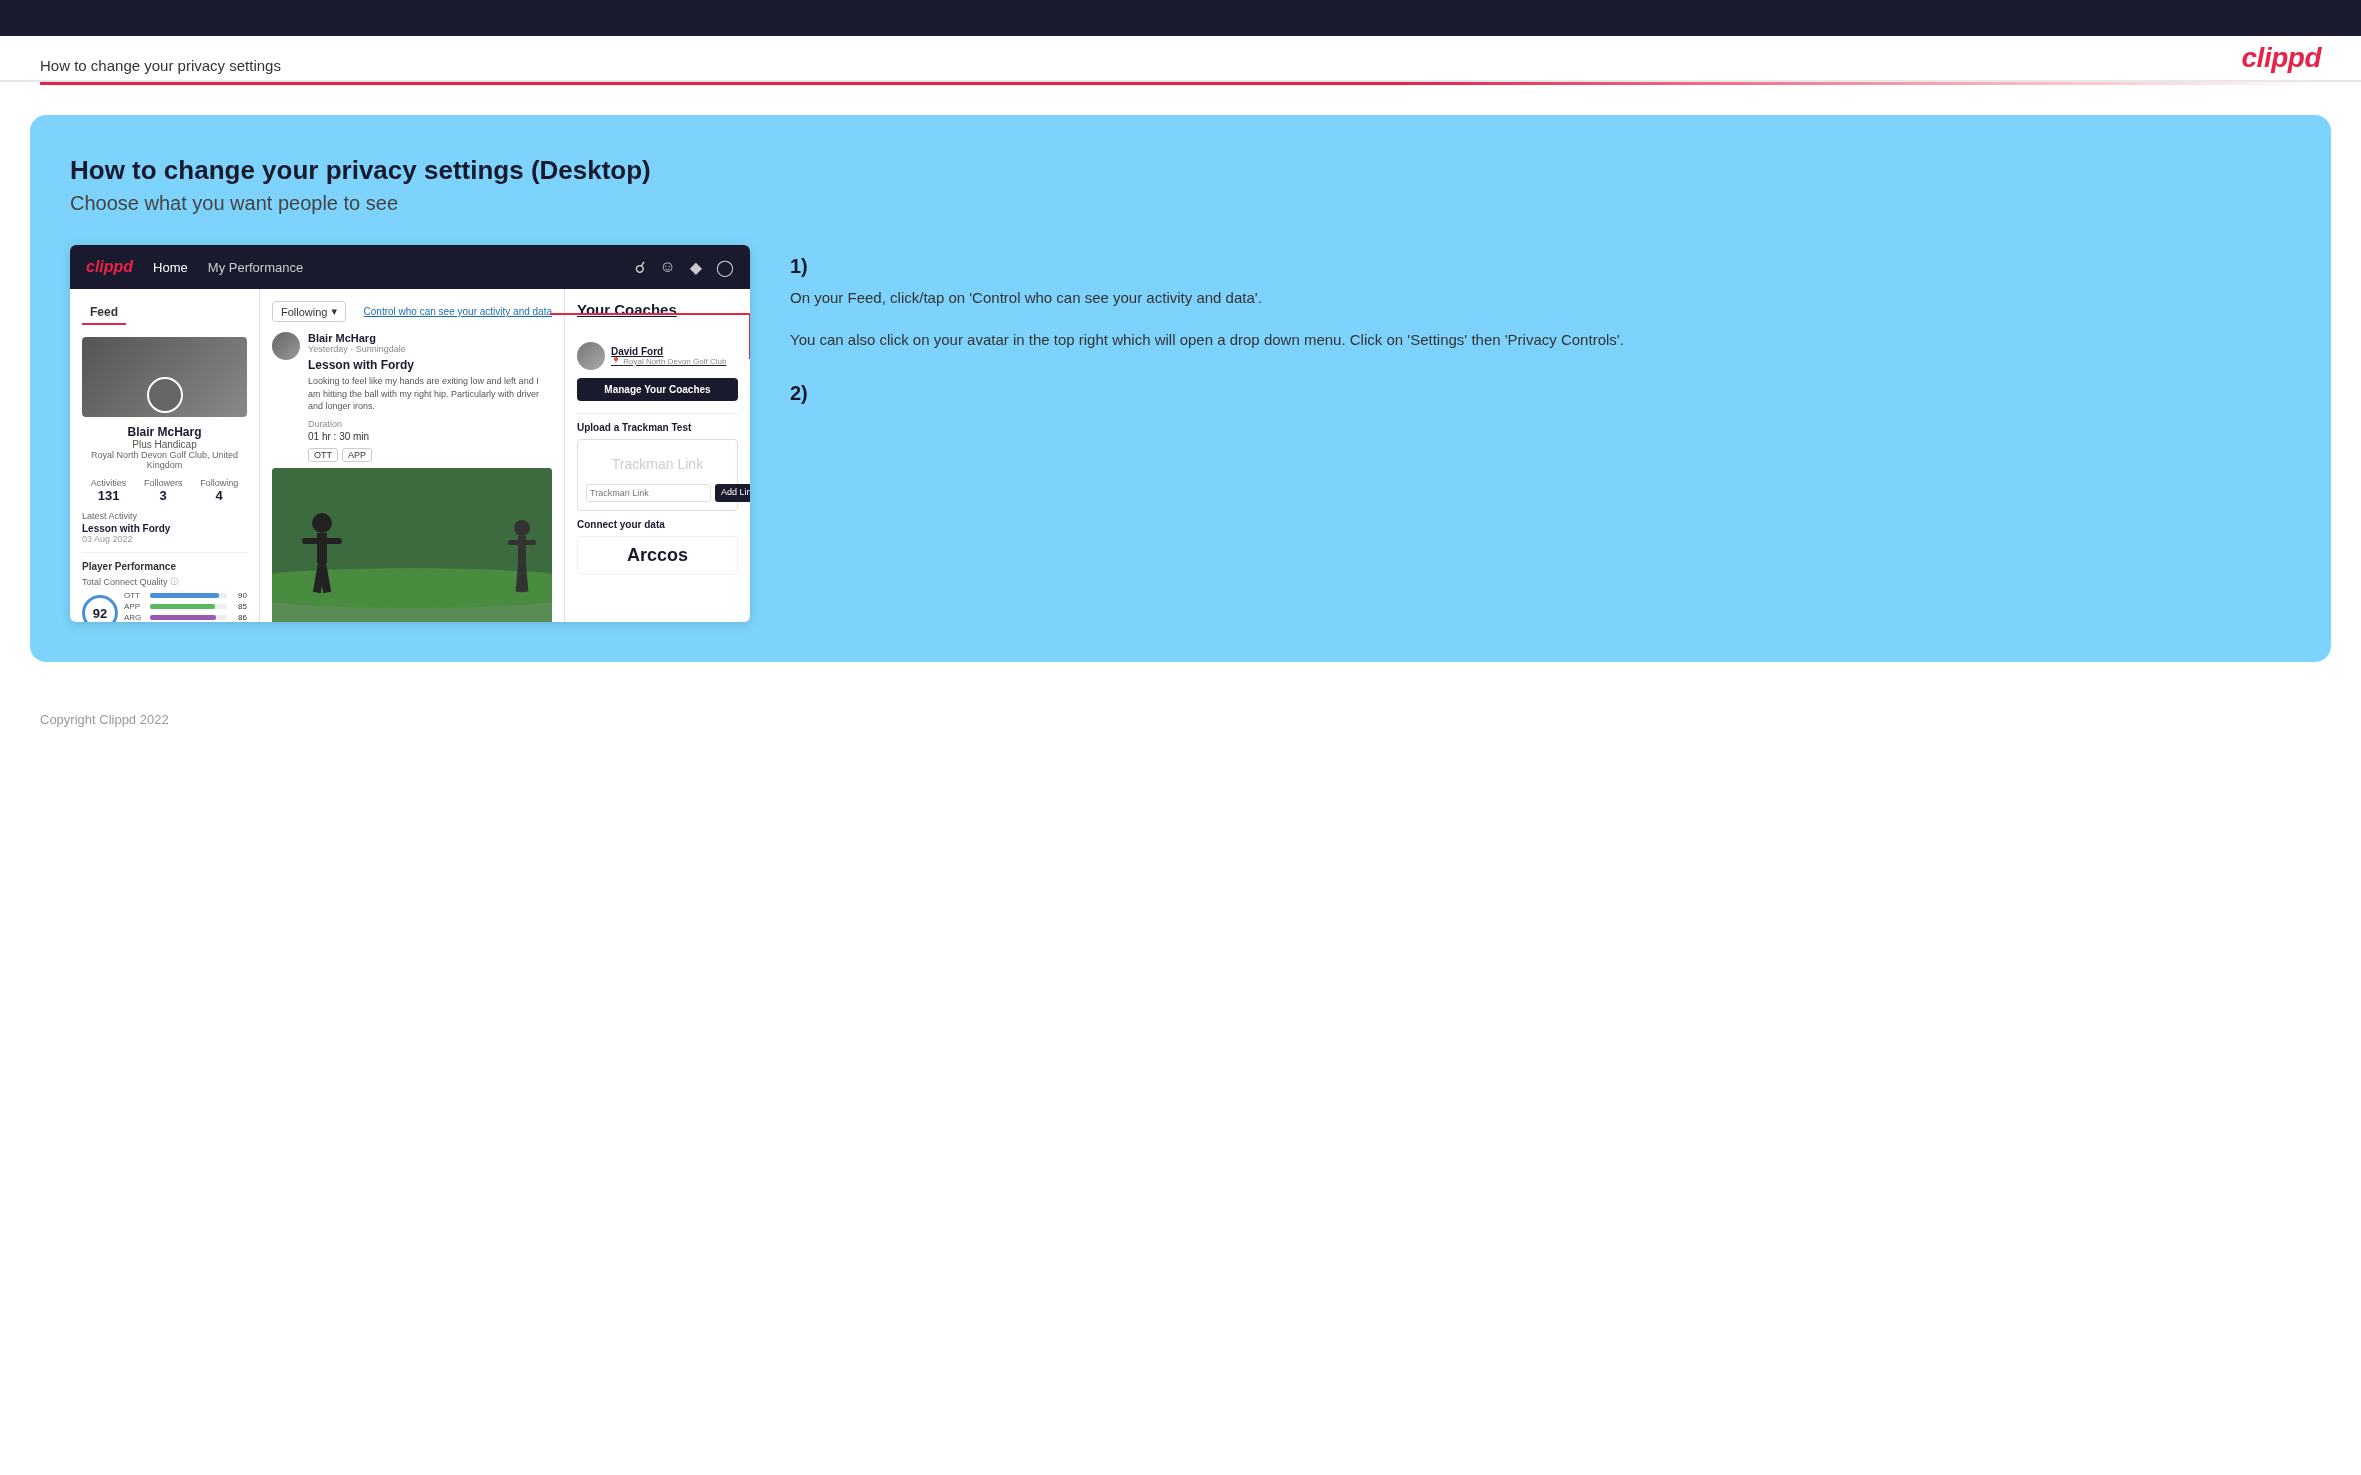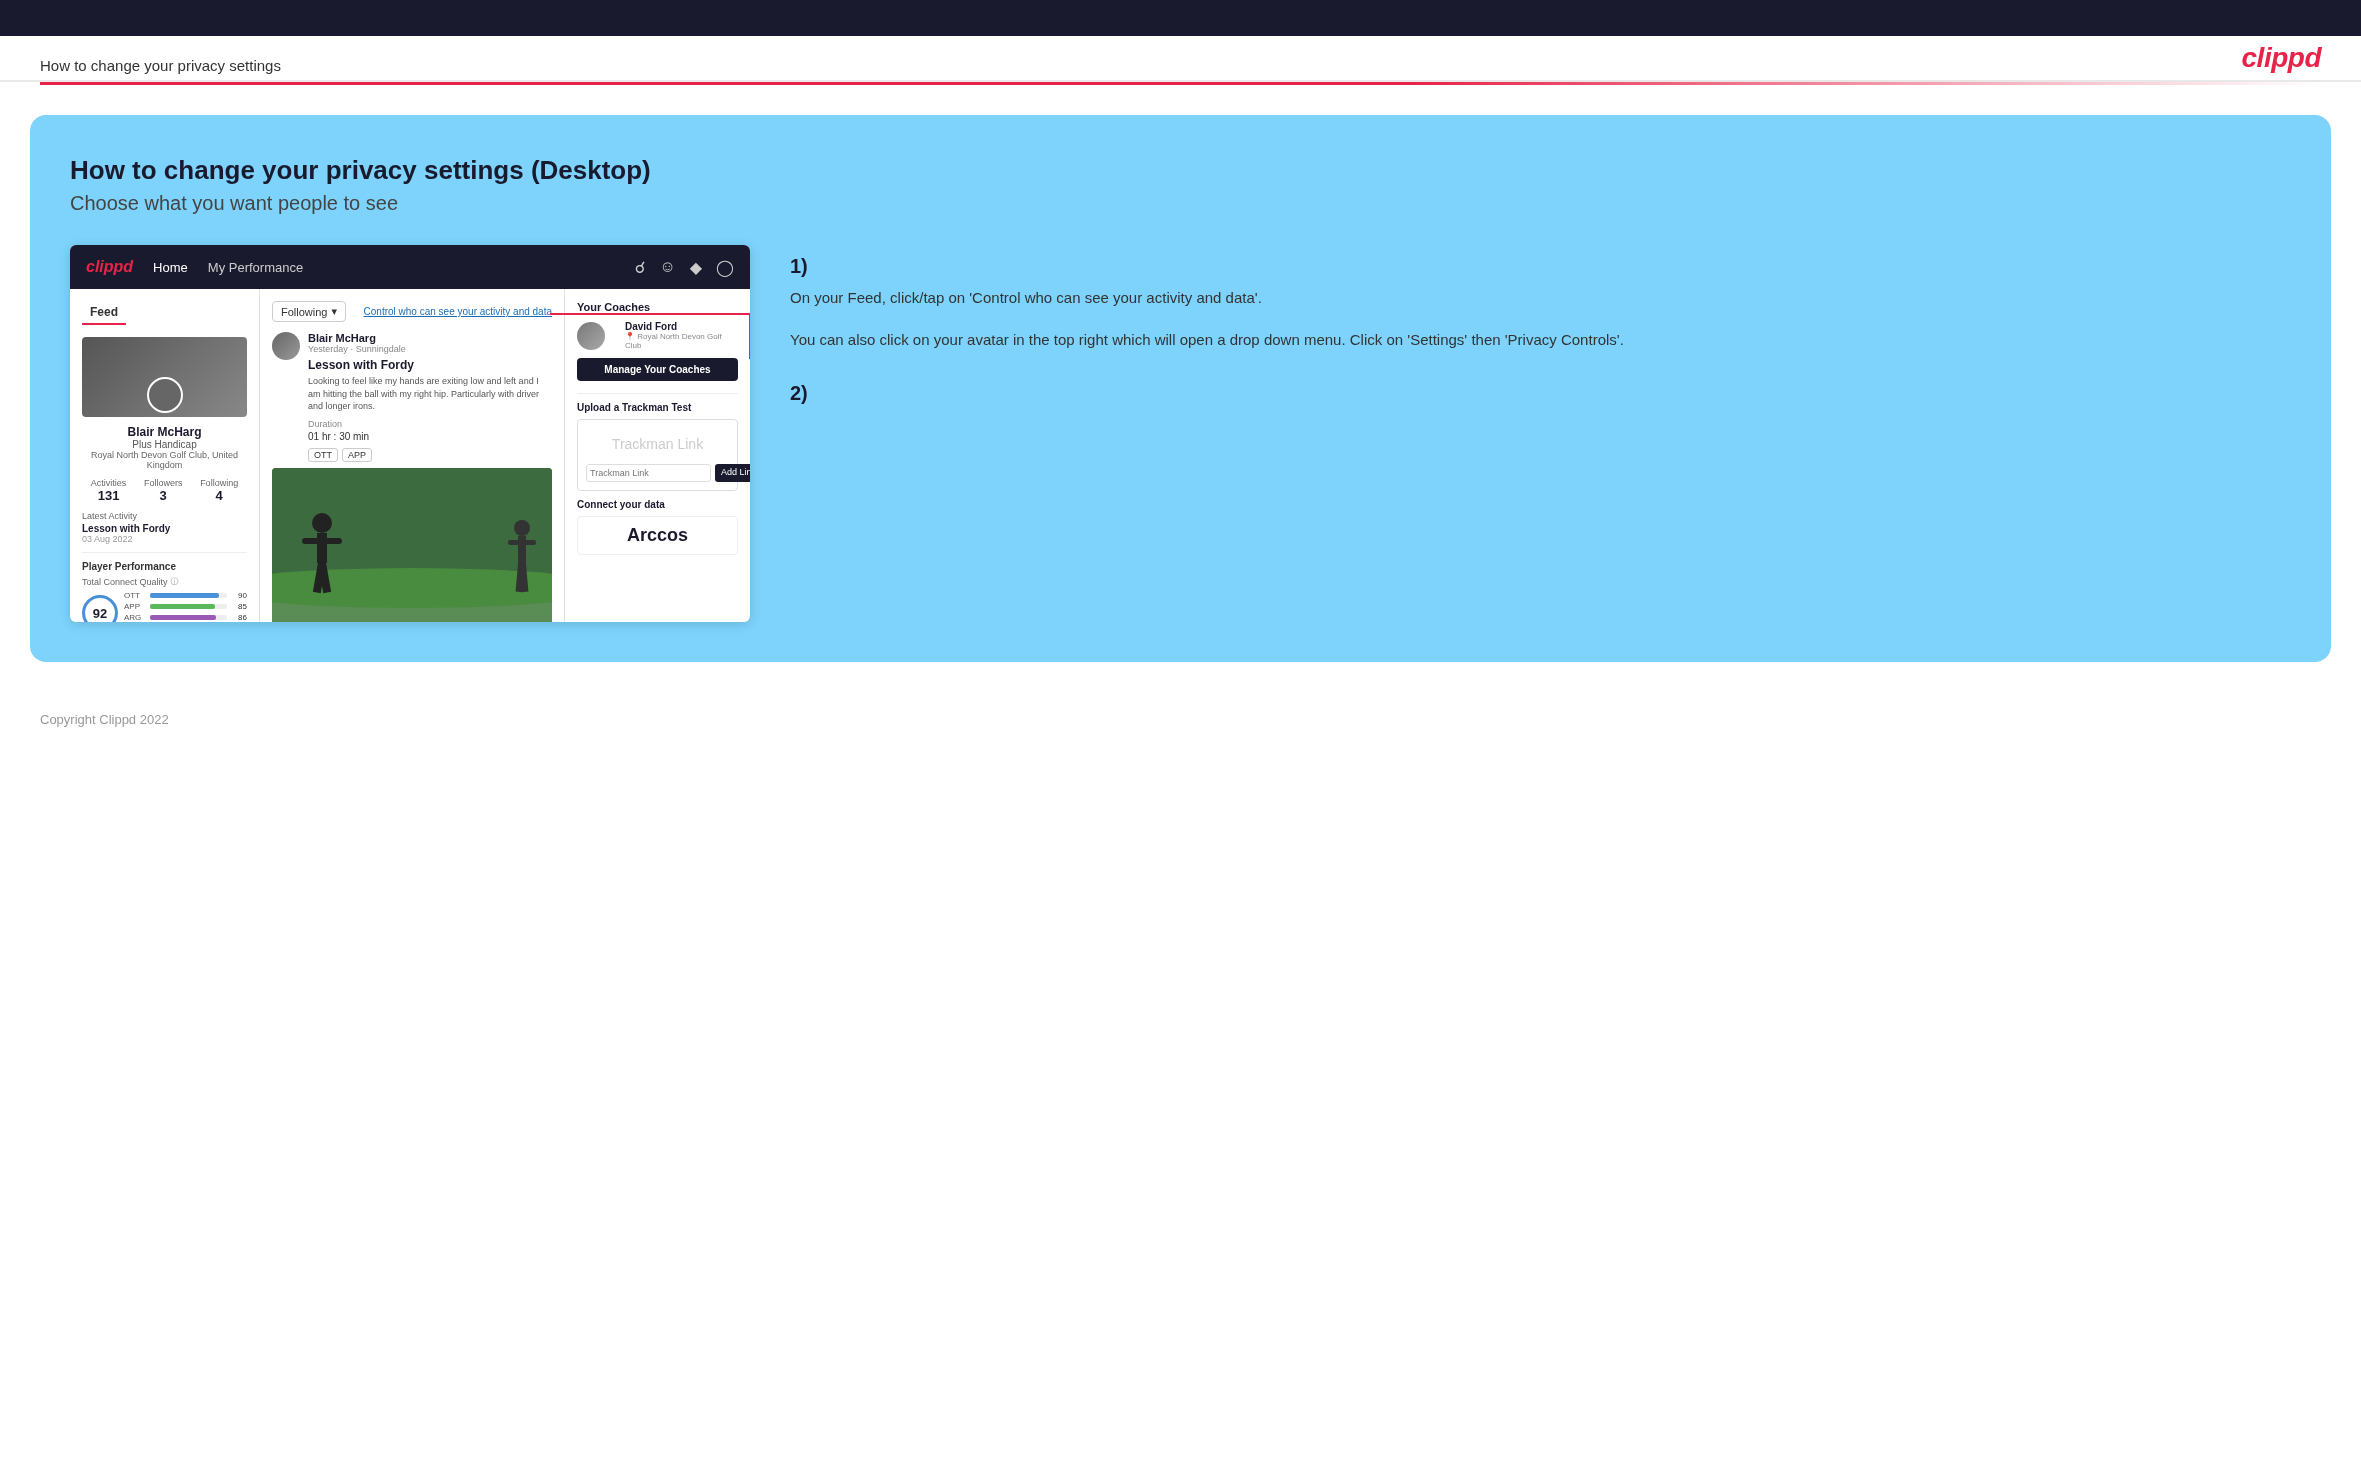--- a/index.html
+++ b/index.html
@@ -160,22 +160,22 @@
       background: linear-gradient(135deg, #4a7c4e, #2d5a2e);
       border-radius: 4px; overflow: hidden; position: relative;
     }
 
     
     .mock-right {
       width: 185px;
       padding: 12px;
       overflow-y: auto;
     }
-    .mock-coaches-title { font-size: 11px; font-weight: 700; color: #1a1a2e; margin-bottom: 8px; }
-    .mock-coach-row { display: flex; align-items: center; gap: 20px; margin-bottom: 8px; }
+    .mock-coaches-title { font-size: 15px; font-weight: 700; color: #1a1a2e; margin-bottom: 24px; text-decoration: underline; }
+    .mock-coach-row { display: flex; align-items: center; gap: 6px; margin-bottom: 8px; text-decoration: underline; }
     .mock-coach-avatar { width: 28px; height: 28px; border-radius: 50%; background: #777; flex-shrink: 0; }
     .mock-coach-name { font-size: 10px; font-weight: 600; color: #1a1a2e; }
     .mock-coach-club { font-size: 8px; color: #888; }
     .mock-manage-btn {
       width: 100%; background: #1a1a2e; color: #fff;
       font-size: 10px; font-weight: 600; padding: 6px; border-radius: 4px;
       text-align: center; margin-bottom: 12px;
     }
     .mock-section-title { font-size: 10px; font-weight: 700; color: #1a1a2e; margin-bottom: 6px; border-top: 1px solid #eee; padding-top: 8px; }
     .mock-trackman-box {

